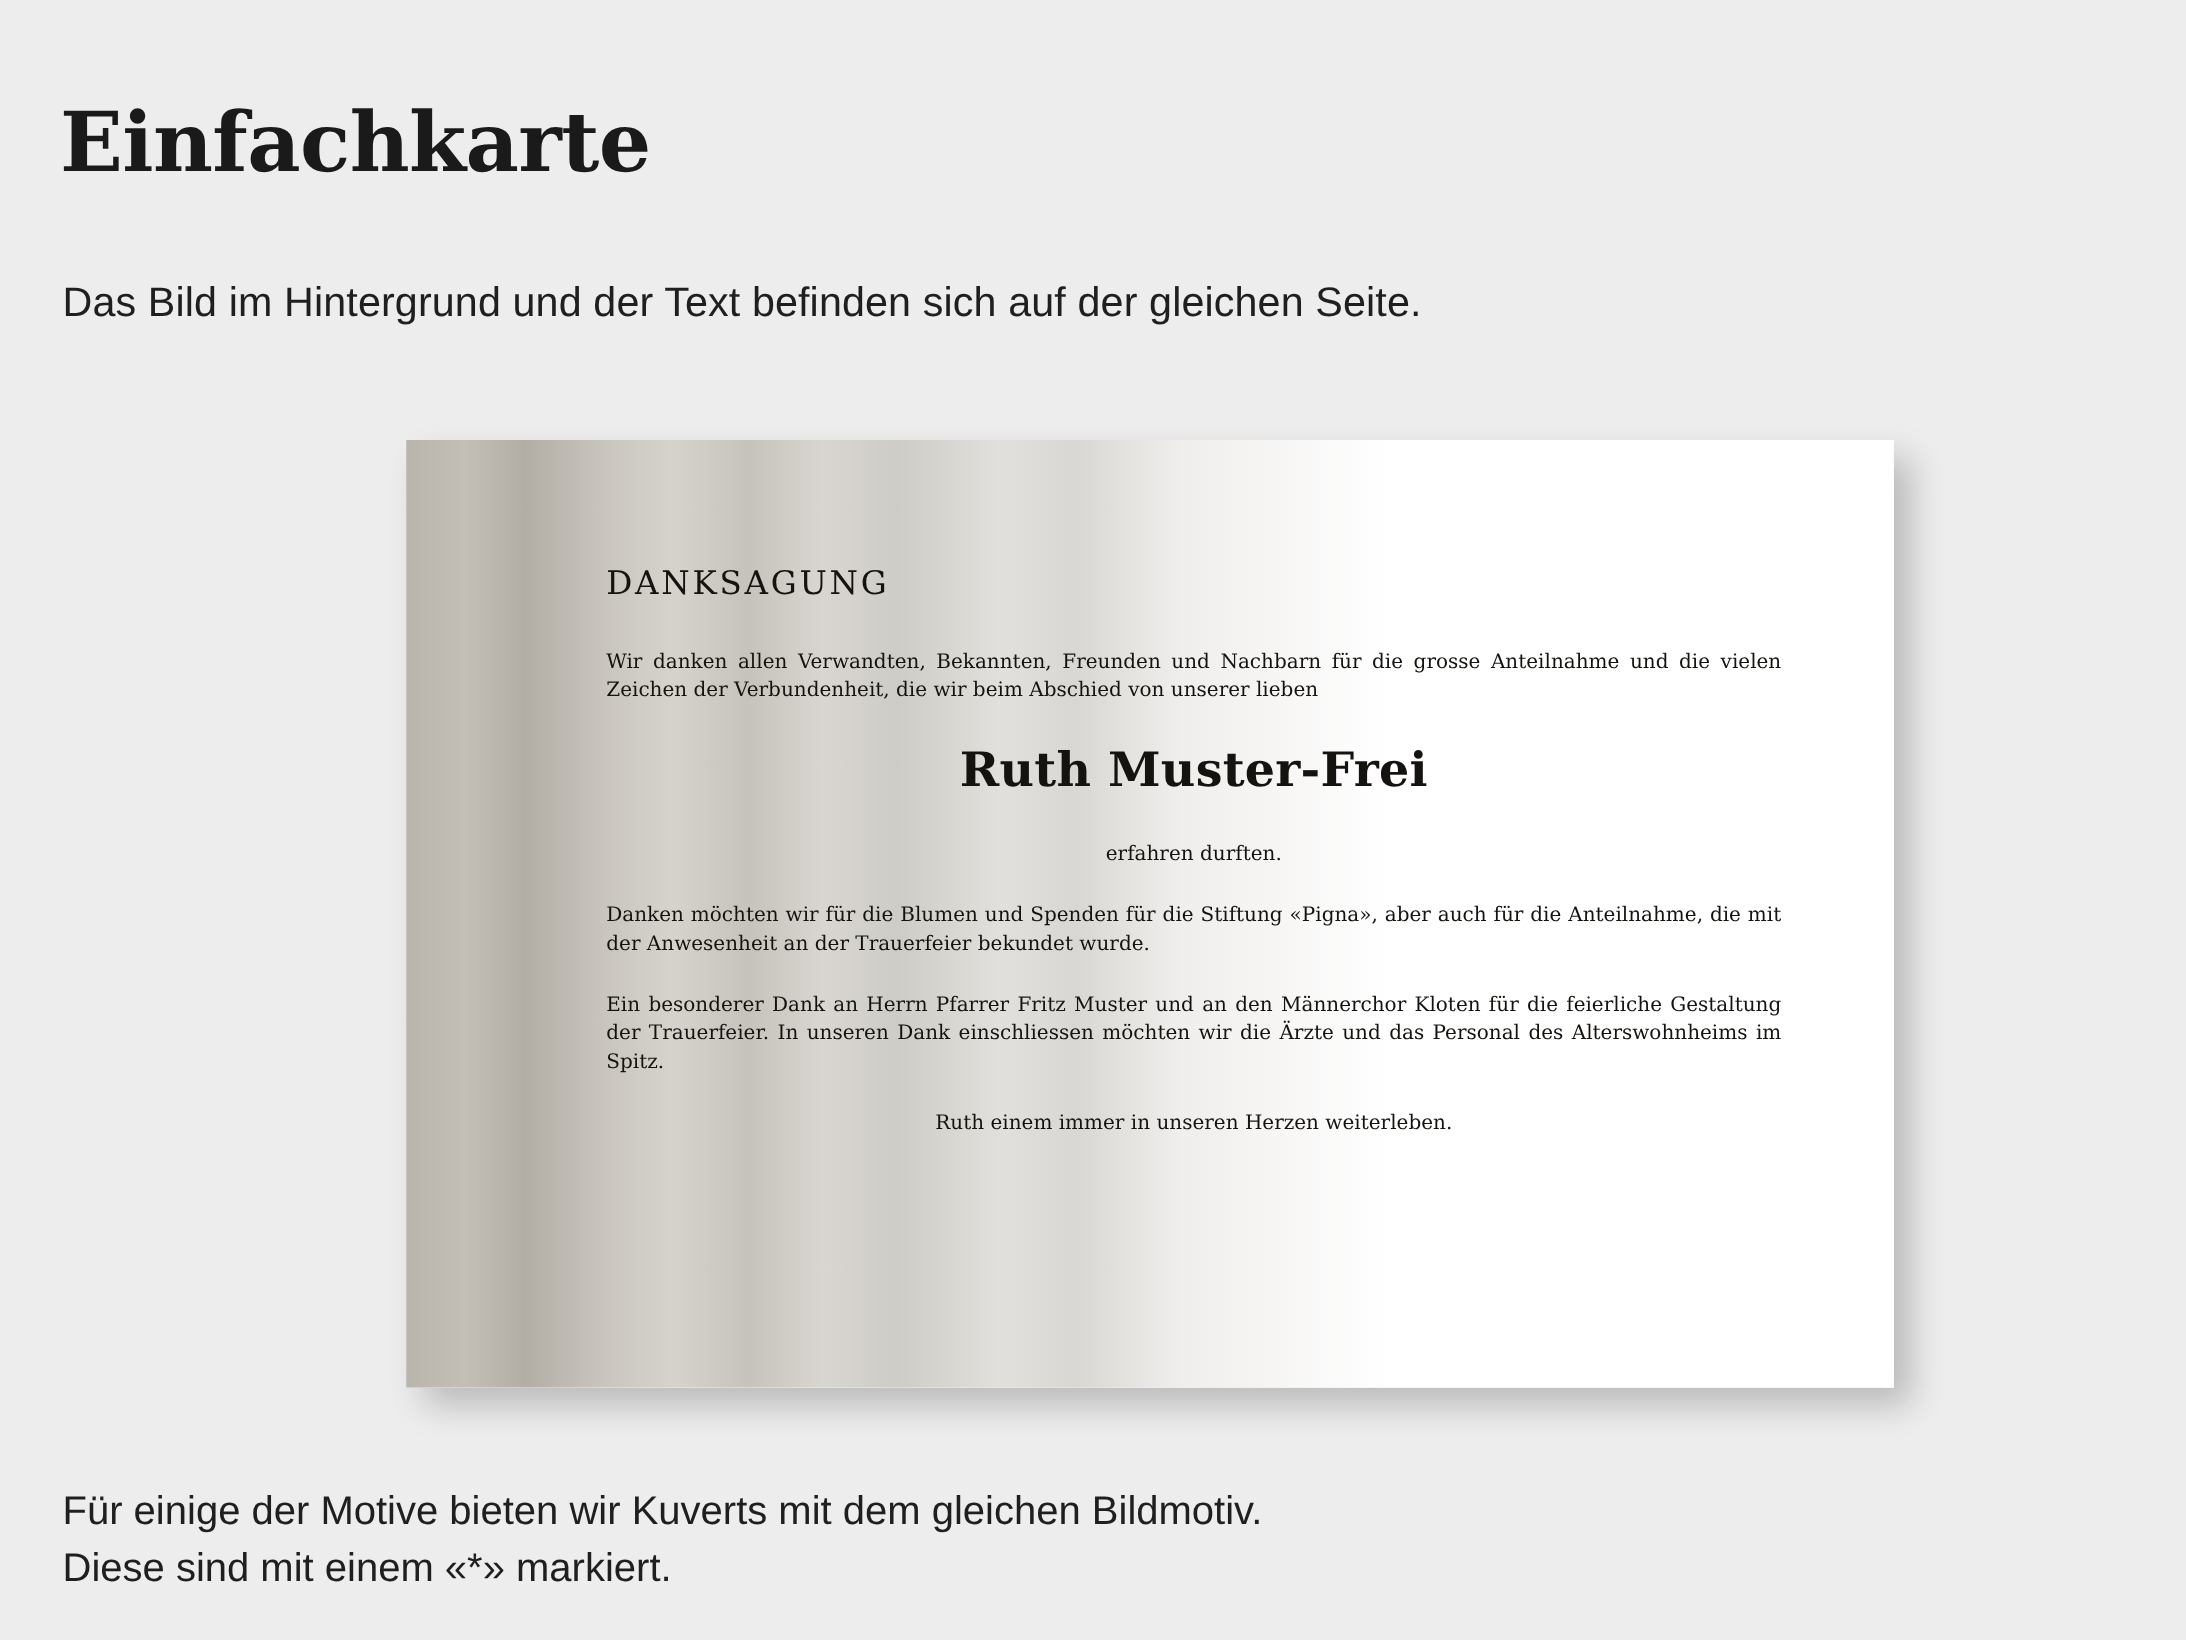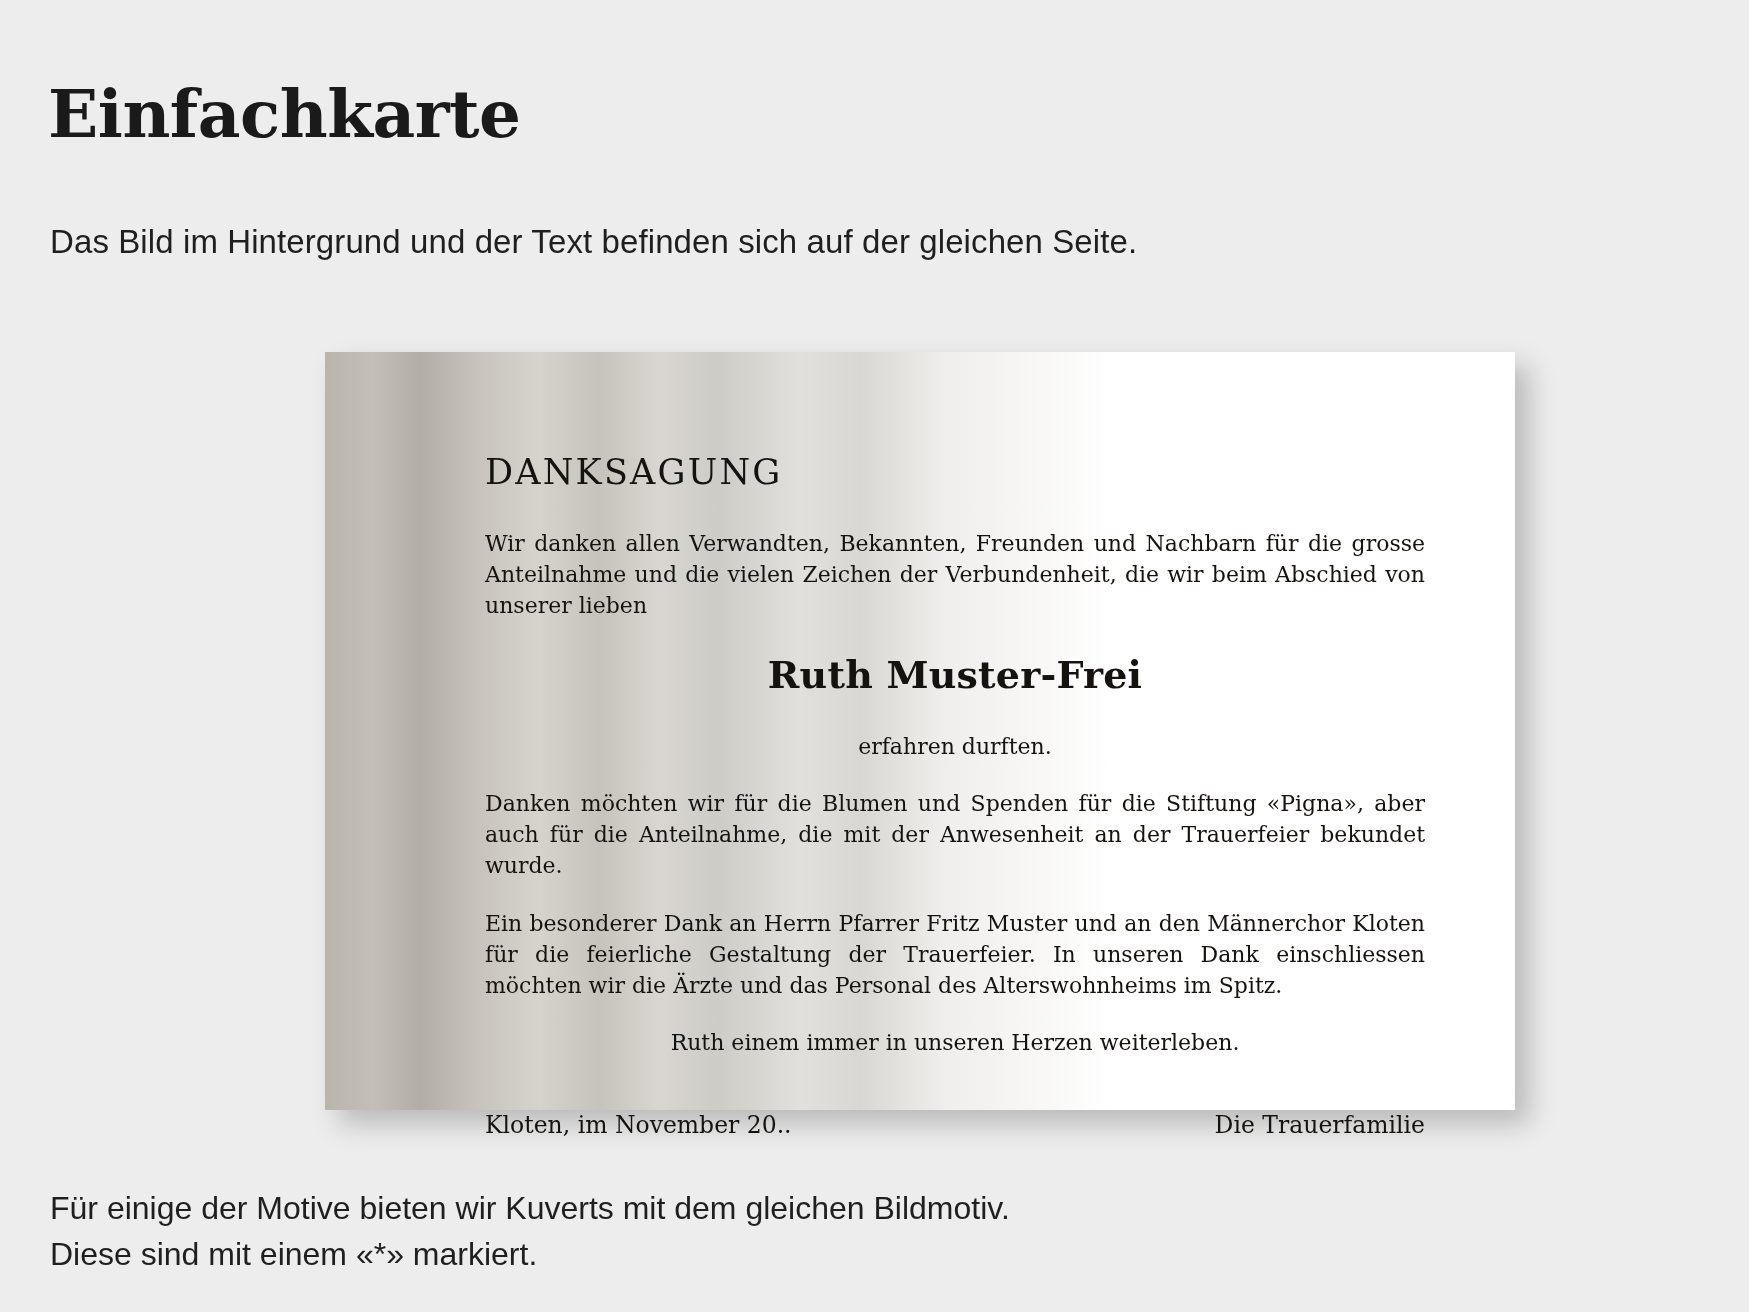--- a/index.html
+++ b/index.html
@@ -79,28 +79,28 @@
     position: absolute;
     left: 160px;
     top: 100px;
     right: 72px;
     bottom: 60px;
     font-family: "DejaVu Serif", "Liberation Serif", serif;
     color: #15130f;
   }
 
   .danksagung {
-    font-size: 35px;
+    font-size: 26px;
     letter-spacing: 2.2px;
     margin: 0 0 36px 0;
     font-weight: 400;
   }
 
   .para {
-    font-size: 22px;
+    font-size: 16px;
     line-height: 1.42;
     text-align: justify;
     margin: 0 0 26px 0;
     max-width: 940px;
   }
 
   .para.no-justify {
     text-align: center;
   }
 
@@ -154,24 +154,20 @@
         <div class="deceased-name">Ruth Muster-Frei</div>
 
         <p class="para no-justify">erfahren durften.</p>
 
         <p class="para">Danken möchten wir für die Blumen und Spenden für die Stiftung «Pigna», aber auch für die Anteilnahme, die mit der Anwesenheit an der Trauerfeier bekundet wurde.</p>
 
         <p class="para">Ein besonderer Dank an Herrn Pfarrer Fritz Muster und an den Männerchor Kloten für die feierliche Gestaltung der Trauerfeier. In unseren Dank einschliessen möchten wir die Ärzte und das Personal des Alterswohnheims im Spitz.</p>
 
         <p class="para no-justify">Ruth einem immer in unseren Herzen weiterleben.</p>
 
-        <div class="footer-row">
-          <span>Kloten, im November 20..</span>
-          <span>Die Trauerfamilie</span>
-        </div>
 
       </div>
     </div>
   </div>
 
   <div class="note">
     <span class="line1">Für einige der Motive bieten wir Kuverts mit dem gleichen Bildmotiv.</span>
     <span class="line2">Diese sind mit einem «*» markiert.</span>
   </div>
 

